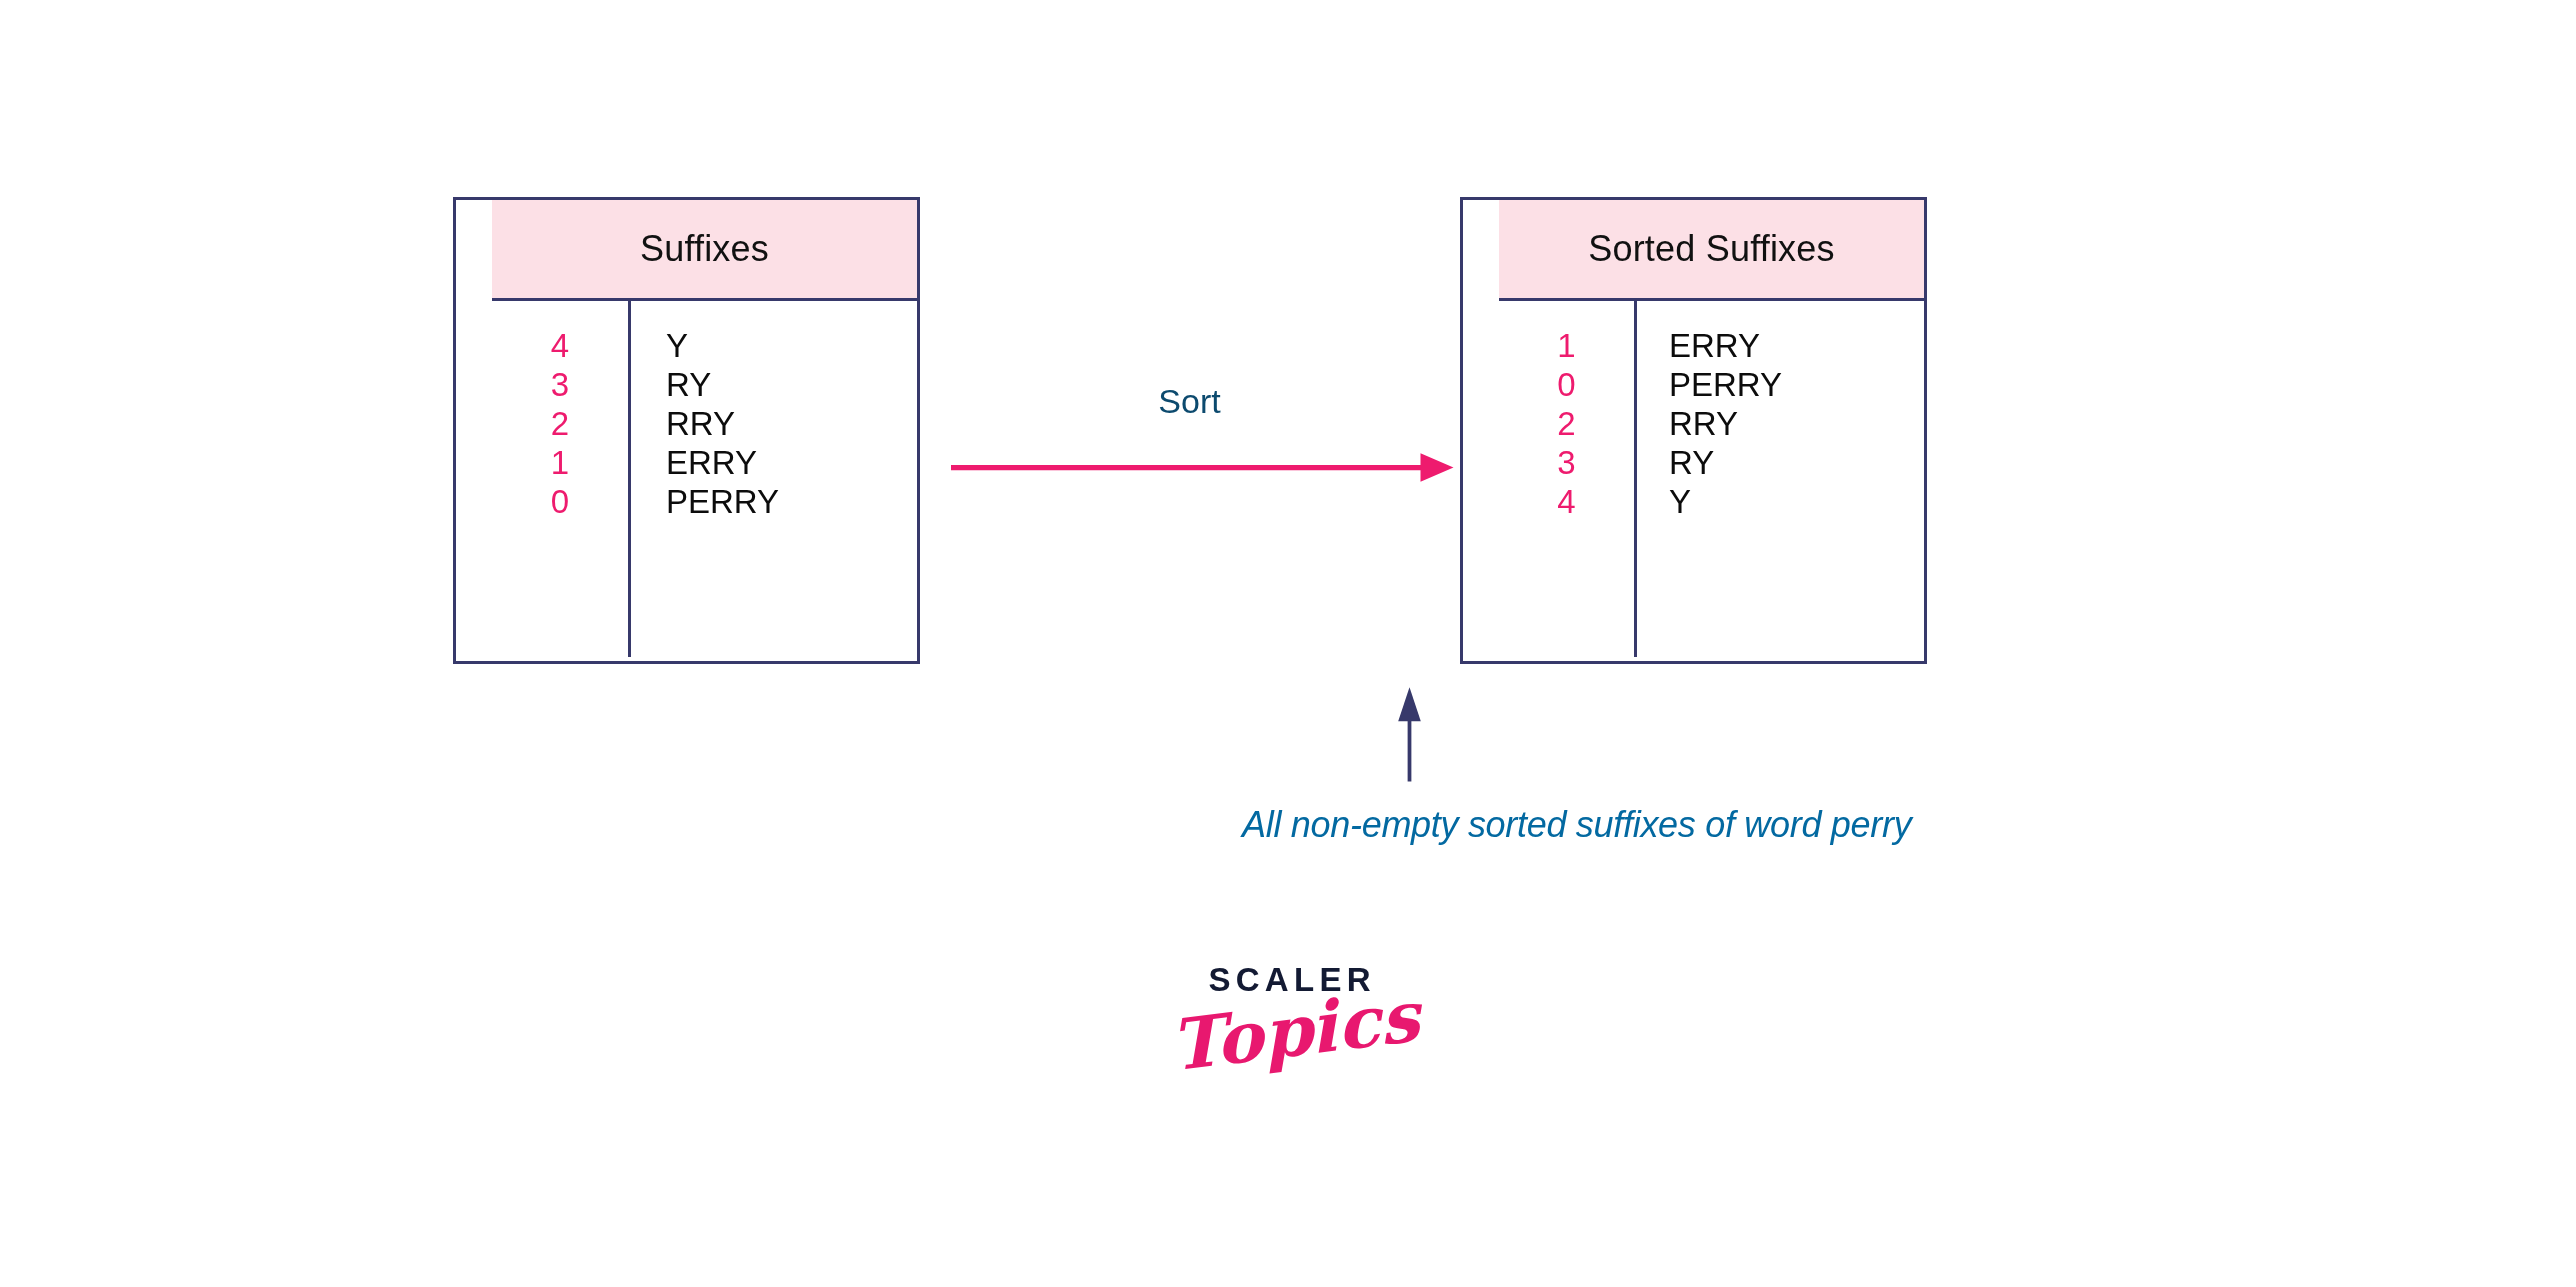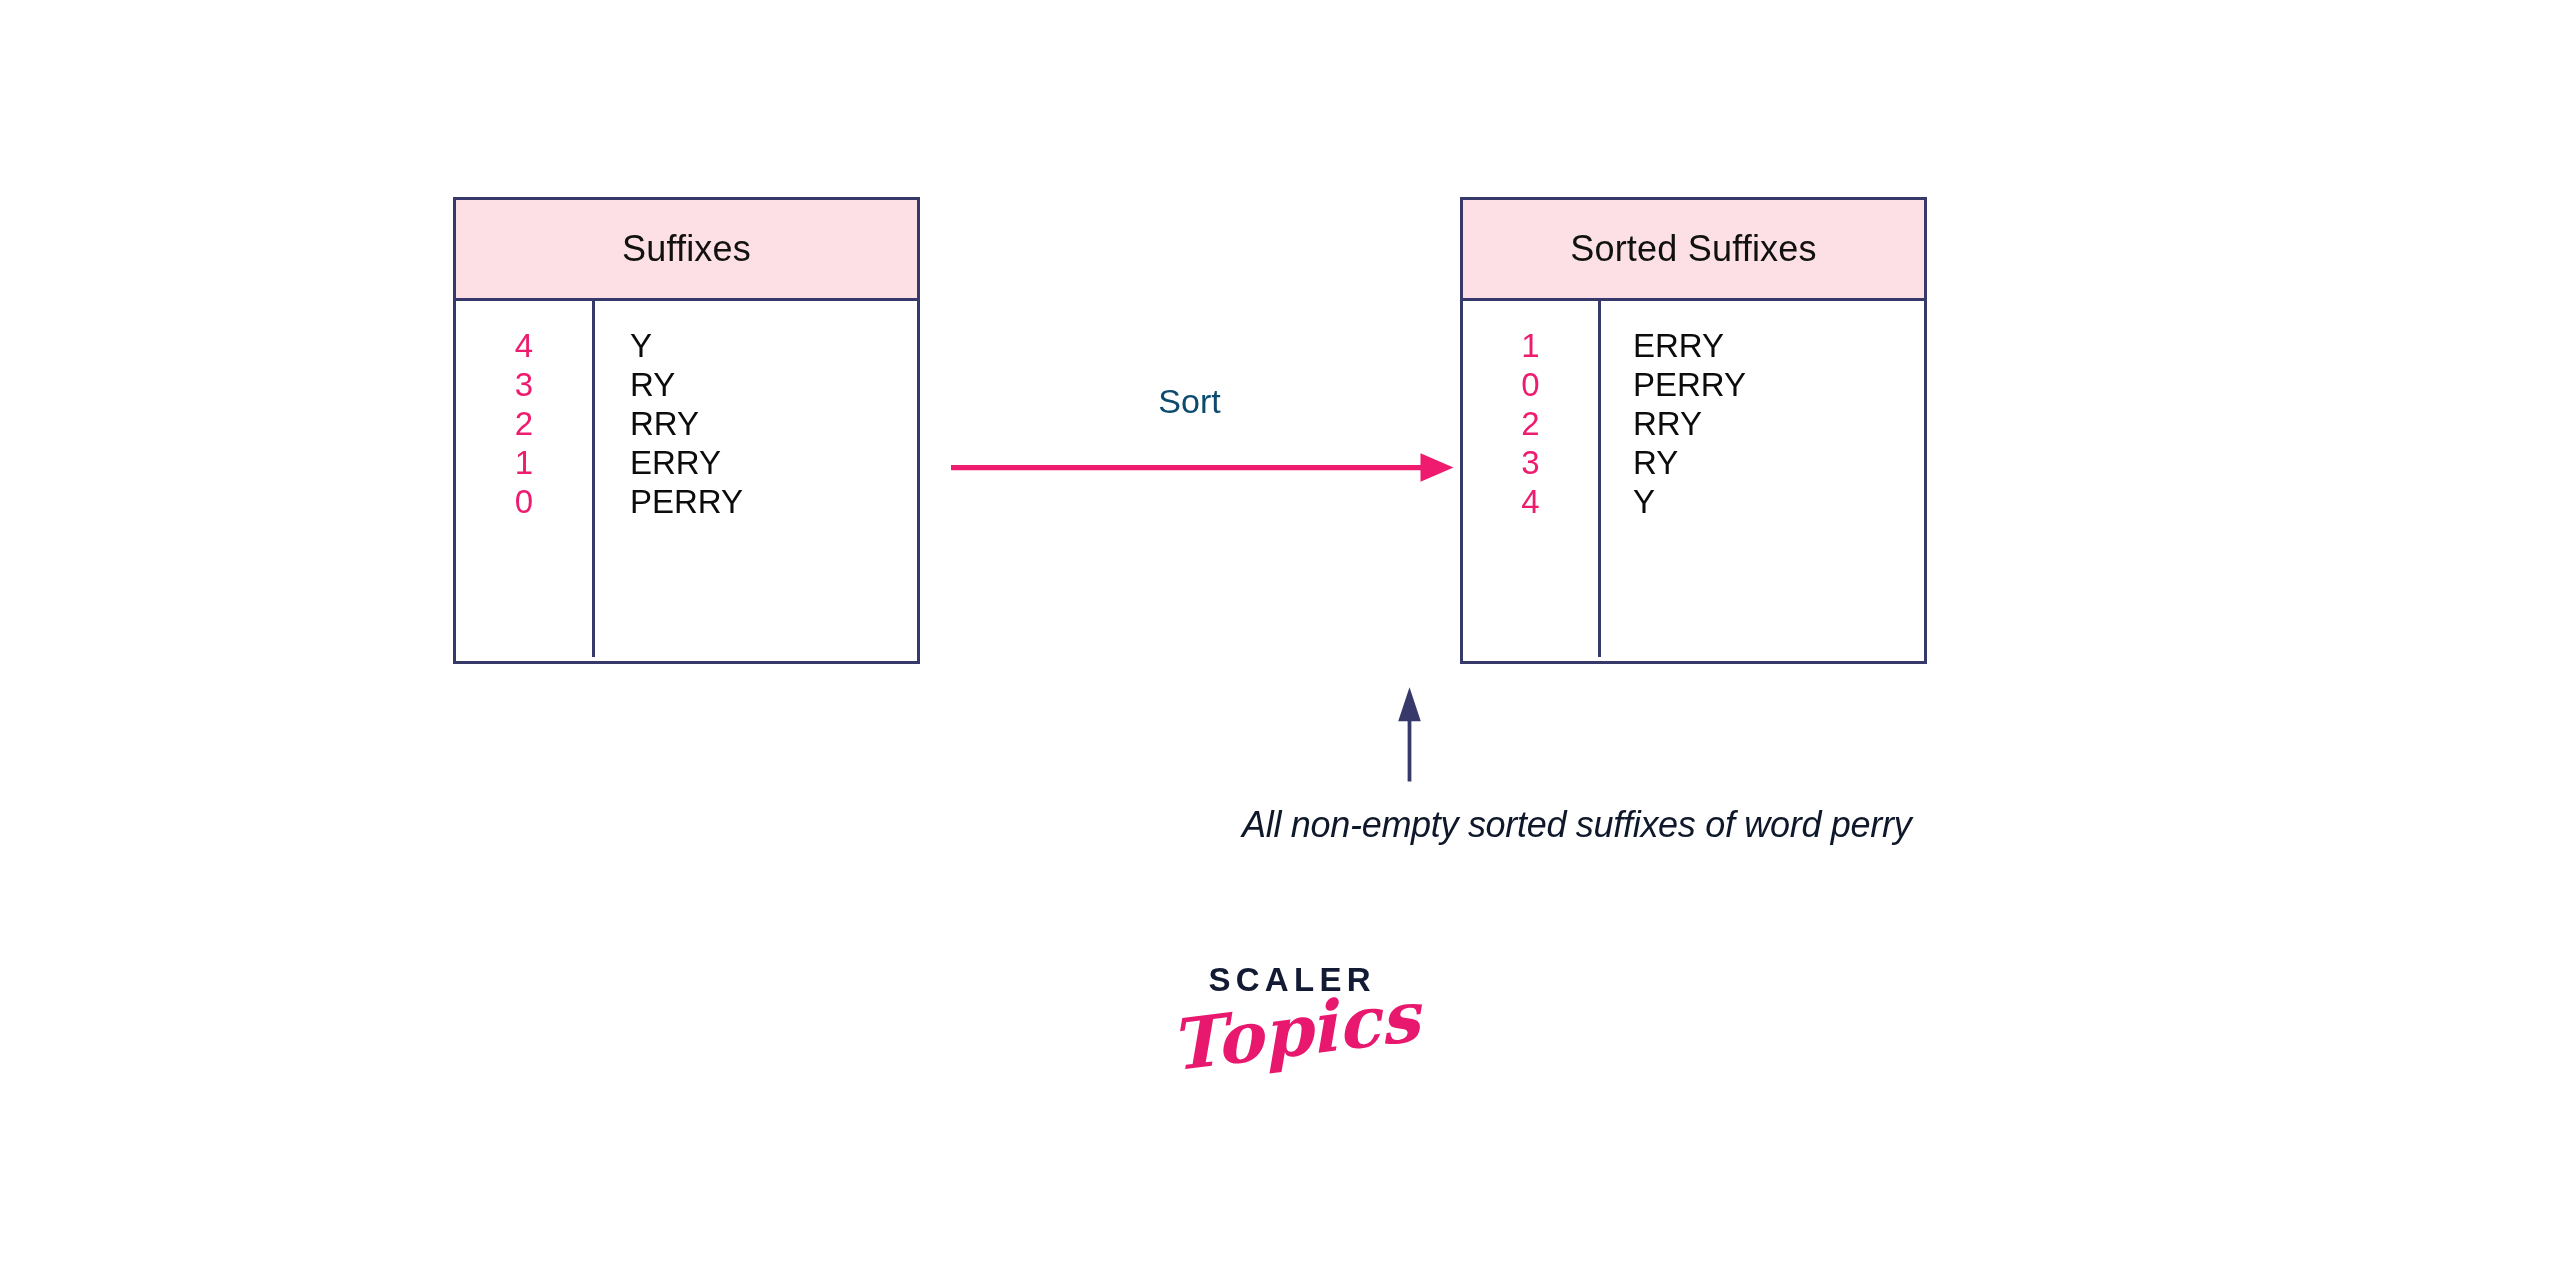--- a/index.html
+++ b/index.html
@@ -15,20 +15,21 @@
     font-family: "Liberation Sans", sans-serif;
     -webkit-font-smoothing: antialiased;
   }
 
   
   .suffix-table {
     position: absolute;
     box-sizing: border-box;
     border: 3.8px solid #37396b;
     background: #ffffff;
+    padding-left: 36px;
   }
   .table-left  { left: 453px;  top: 197px; width: 467px; height: 467px; }
   .table-right { left: 1460px; top: 197px; width: 467px; height: 467px; }
 
   .table-header {
     box-sizing: border-box;
     height: 101px;
     background: #fce0e6;
     border-bottom: 3.8px solid #37396b;
     display: flex;
@@ -106,21 +107,21 @@
     top: 685px;
     width: 61px;
     height: 98px;
   }
   .caption-text {
     position: absolute;
     left: 1242px;
     top: 804px;
     font-size: 36px;
     font-style: italic;
-    color: #0f172a;
+    color: #0369a1;
     white-space: nowrap;
     letter-spacing: -0.3px;
     text-align: center;
   }
 
   
   .logo {
     position: absolute;
     left: 1176px;
     top: 963px;

